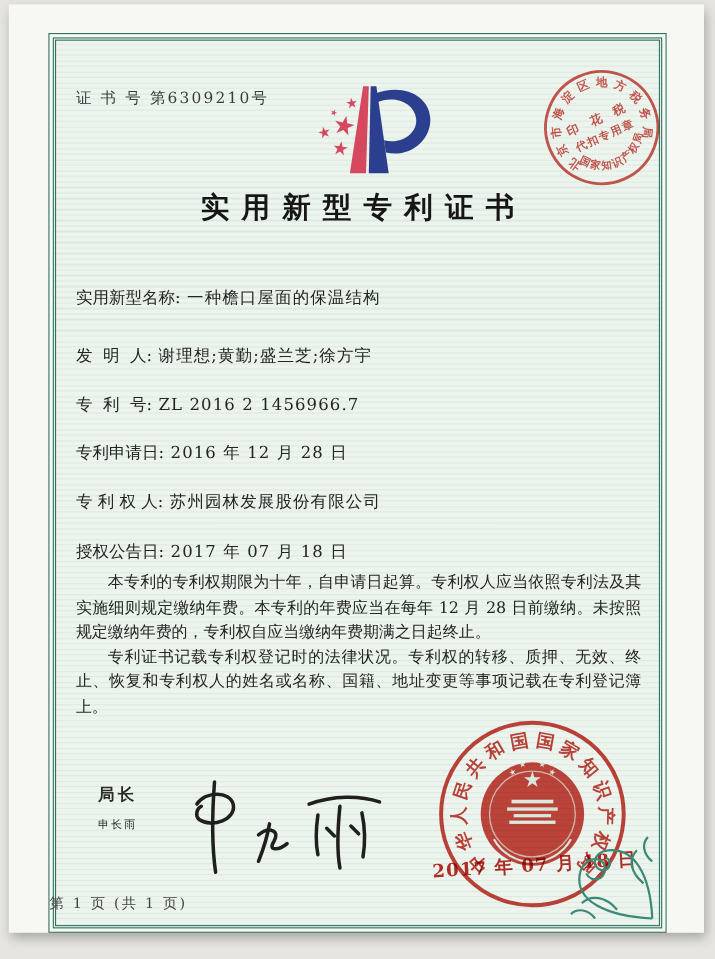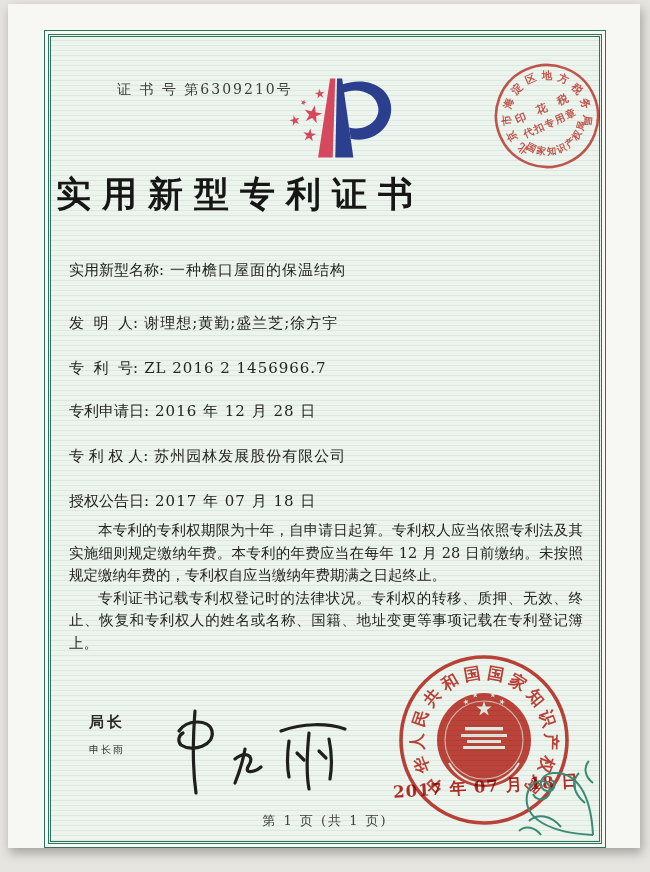--- a/index.html
+++ b/index.html
@@ -21,27 +21,27 @@
   .frame-inner {
     position:absolute; inset:3px;
     border:3px double #2f7260;
     background:
       repeating-linear-gradient(0deg, rgba(146,190,165,.20) 0 1px, transparent 1px 5px),
       #edf4ee;
     pointer-events:none;
   }
   .cert-number {
     position:absolute; left:24px; top:50px;
-    font-size:14px; letter-spacing:2px; color:#3c3c3a;margin-left:48px;
+    font-size:14px; letter-spacing:2px; color:#3c3c3a;
   }
   .tax-stamp { position:absolute; left:441px; top:24px; mix-blend-mode:multiply; opacity:.92; }
   .logo { position:absolute; left:222px; top:44px; }
   .title {
     position:absolute; left:0; top:140px; width:100%;
-    text-align:left; font-size:35px; font-weight:700;
+    text-align:center; font-size:26px; font-weight:700;
     letter-spacing:11px; color:#161616; text-indent:11px;
   }
   .field { position:absolute; left:24px; font-size:15px; color:#242422; display:flex; }
   .field .lbl { white-space:pre; }
   .field .val { margin-left:6px; letter-spacing:1px; }
   .f0{top:230px}.f1{top:283px}.f2{top:328px}.f3{top:371px}.f4{top:416px}.f5{top:461px}
   .paras {
     position:absolute; left:24px; top:488px; width:514px;
     font-size:14.5px; line-height:22.5px; color:#242422;
     text-align:justify;
@@ -51,21 +51,21 @@
   .sig-name  { position:absolute; left:44px; top:712px; font-size:10px; letter-spacing:2px; color:#2b2b28; font-family:Liberation Sans, sans-serif; }
   .signature-svg { position:absolute; left:112px; top:666px; }
   .seal { position:absolute; left:344px; top:614px; mix-blend-mode:multiply; opacity:.93; }
   .seal-date {
     position:absolute; left:348px; top:745px; width:185px;
     font-size:16.5px; font-weight:700; color:#bf2f28;
     letter-spacing:1px; transform:rotate(-3.5deg); white-space:nowrap;
     mix-blend-mode:multiply;
   }
   .footer {
-    position:absolute; left:0; top:781px; width:100%; text-align:center;
+    position:absolute; left:0; top:781px; width:100%; 
     font-size:13px; letter-spacing:2px; color:#44443f;
   }
   .flourish { position:absolute; right:4px; bottom:4px; }
   svg text { font-family:"DejaVu Serif","Liberation Serif",serif; }
 </style>
 </head>
 <body>
 
 <div class="paper">
   <div class="frame-outer">

